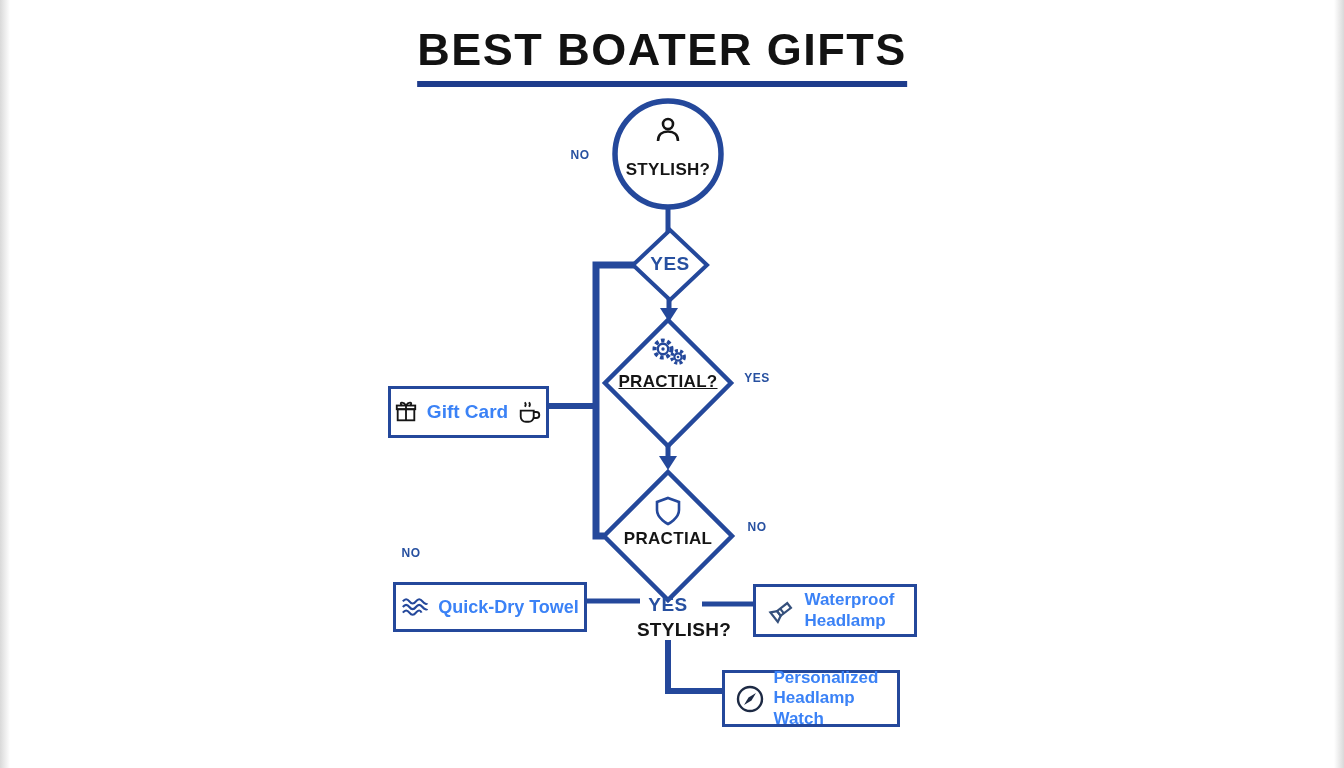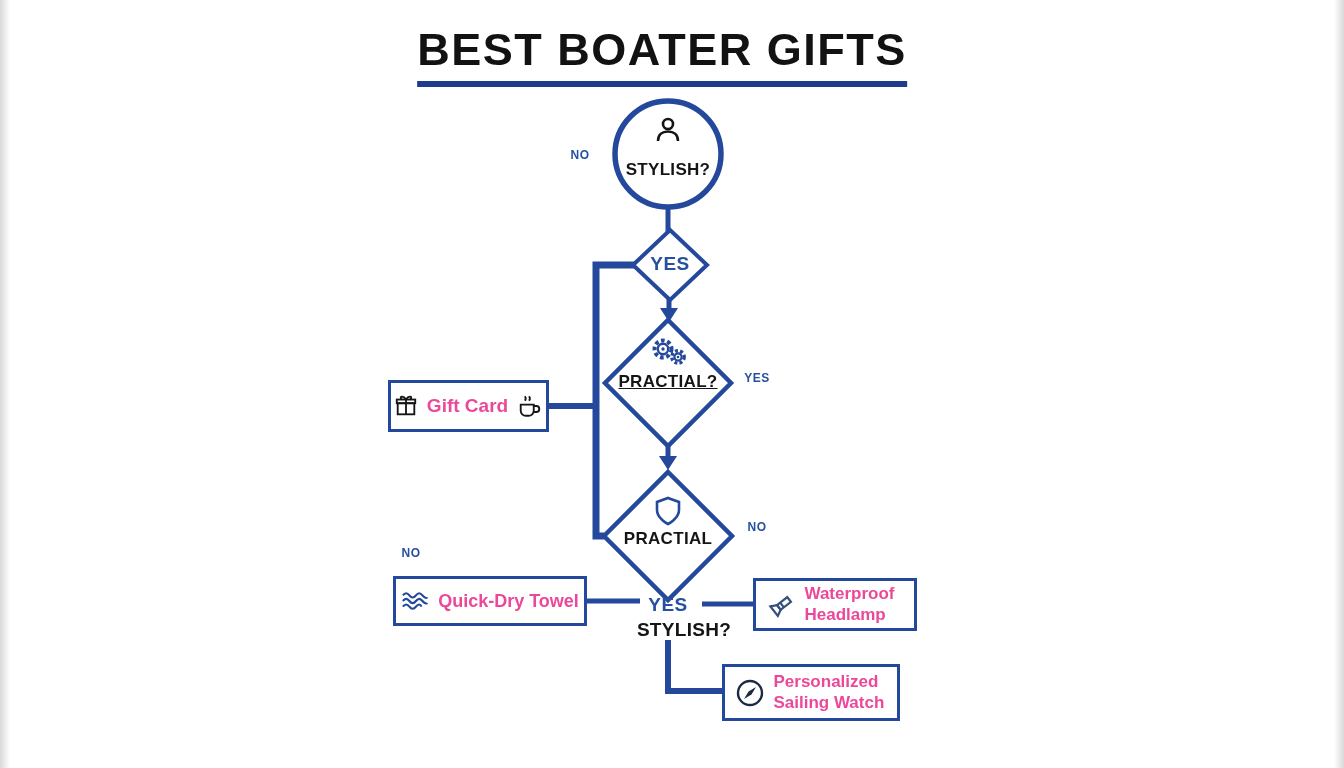--- a/index.html
+++ b/index.html
@@ -21,21 +21,21 @@
     letter-spacing:.5px; white-space:nowrap;
   }
   .node-label {
     position:absolute; color:#151515; font-weight:bold; font-size:17px;
     letter-spacing:.3px; white-space:nowrap;
   }
   .icon-wrap { position:absolute; line-height:0; }
   .gift-box {
     position:absolute; border:3px solid #24489b; background:#fff;
     display:flex; align-items:center; justify-content:center; gap:9px;
-    color:#ec4899; font-weight:bold;
+    color:#3b82f6; font-weight:bold;margin-top:6px;
   }
   .wrap-label { line-height:1.2; }
 </style>
 </head>
 <body>
 
 <div class="canvas">
 
   <svg class="svg-layer" width="1344" height="768" viewBox="0 0 1344 768">
     <g fill="none" stroke="#24489b">
@@ -159,16 +159,16 @@
     <span>Quick-Dry Towel</span>
   </div>
 
   <div class="gift-box" style="left:722px; top:664px; width:178px; height:57px; font-size:17px;">
     <span class="icon" style="line-height:0;">
       <svg width="30" height="30" viewBox="0 0 30 30">
         <circle cx="15" cy="15" r="12" fill="none" stroke="#1d2a44" stroke-width="2.4"></circle>
         <polygon points="21,9 16.5,16.5 9,21 13.5,13.5" fill="#1d2a44"></polygon>
       </svg>
     </span>
-    <span class="wrap-label" style="width:114px;">Personalized Sailing Watch</span>
+    <span class="wrap-label" style="width:114px;">Personalized Headlamp Watch</span>
   </div>
 
 </div>
 
 </body></html>

